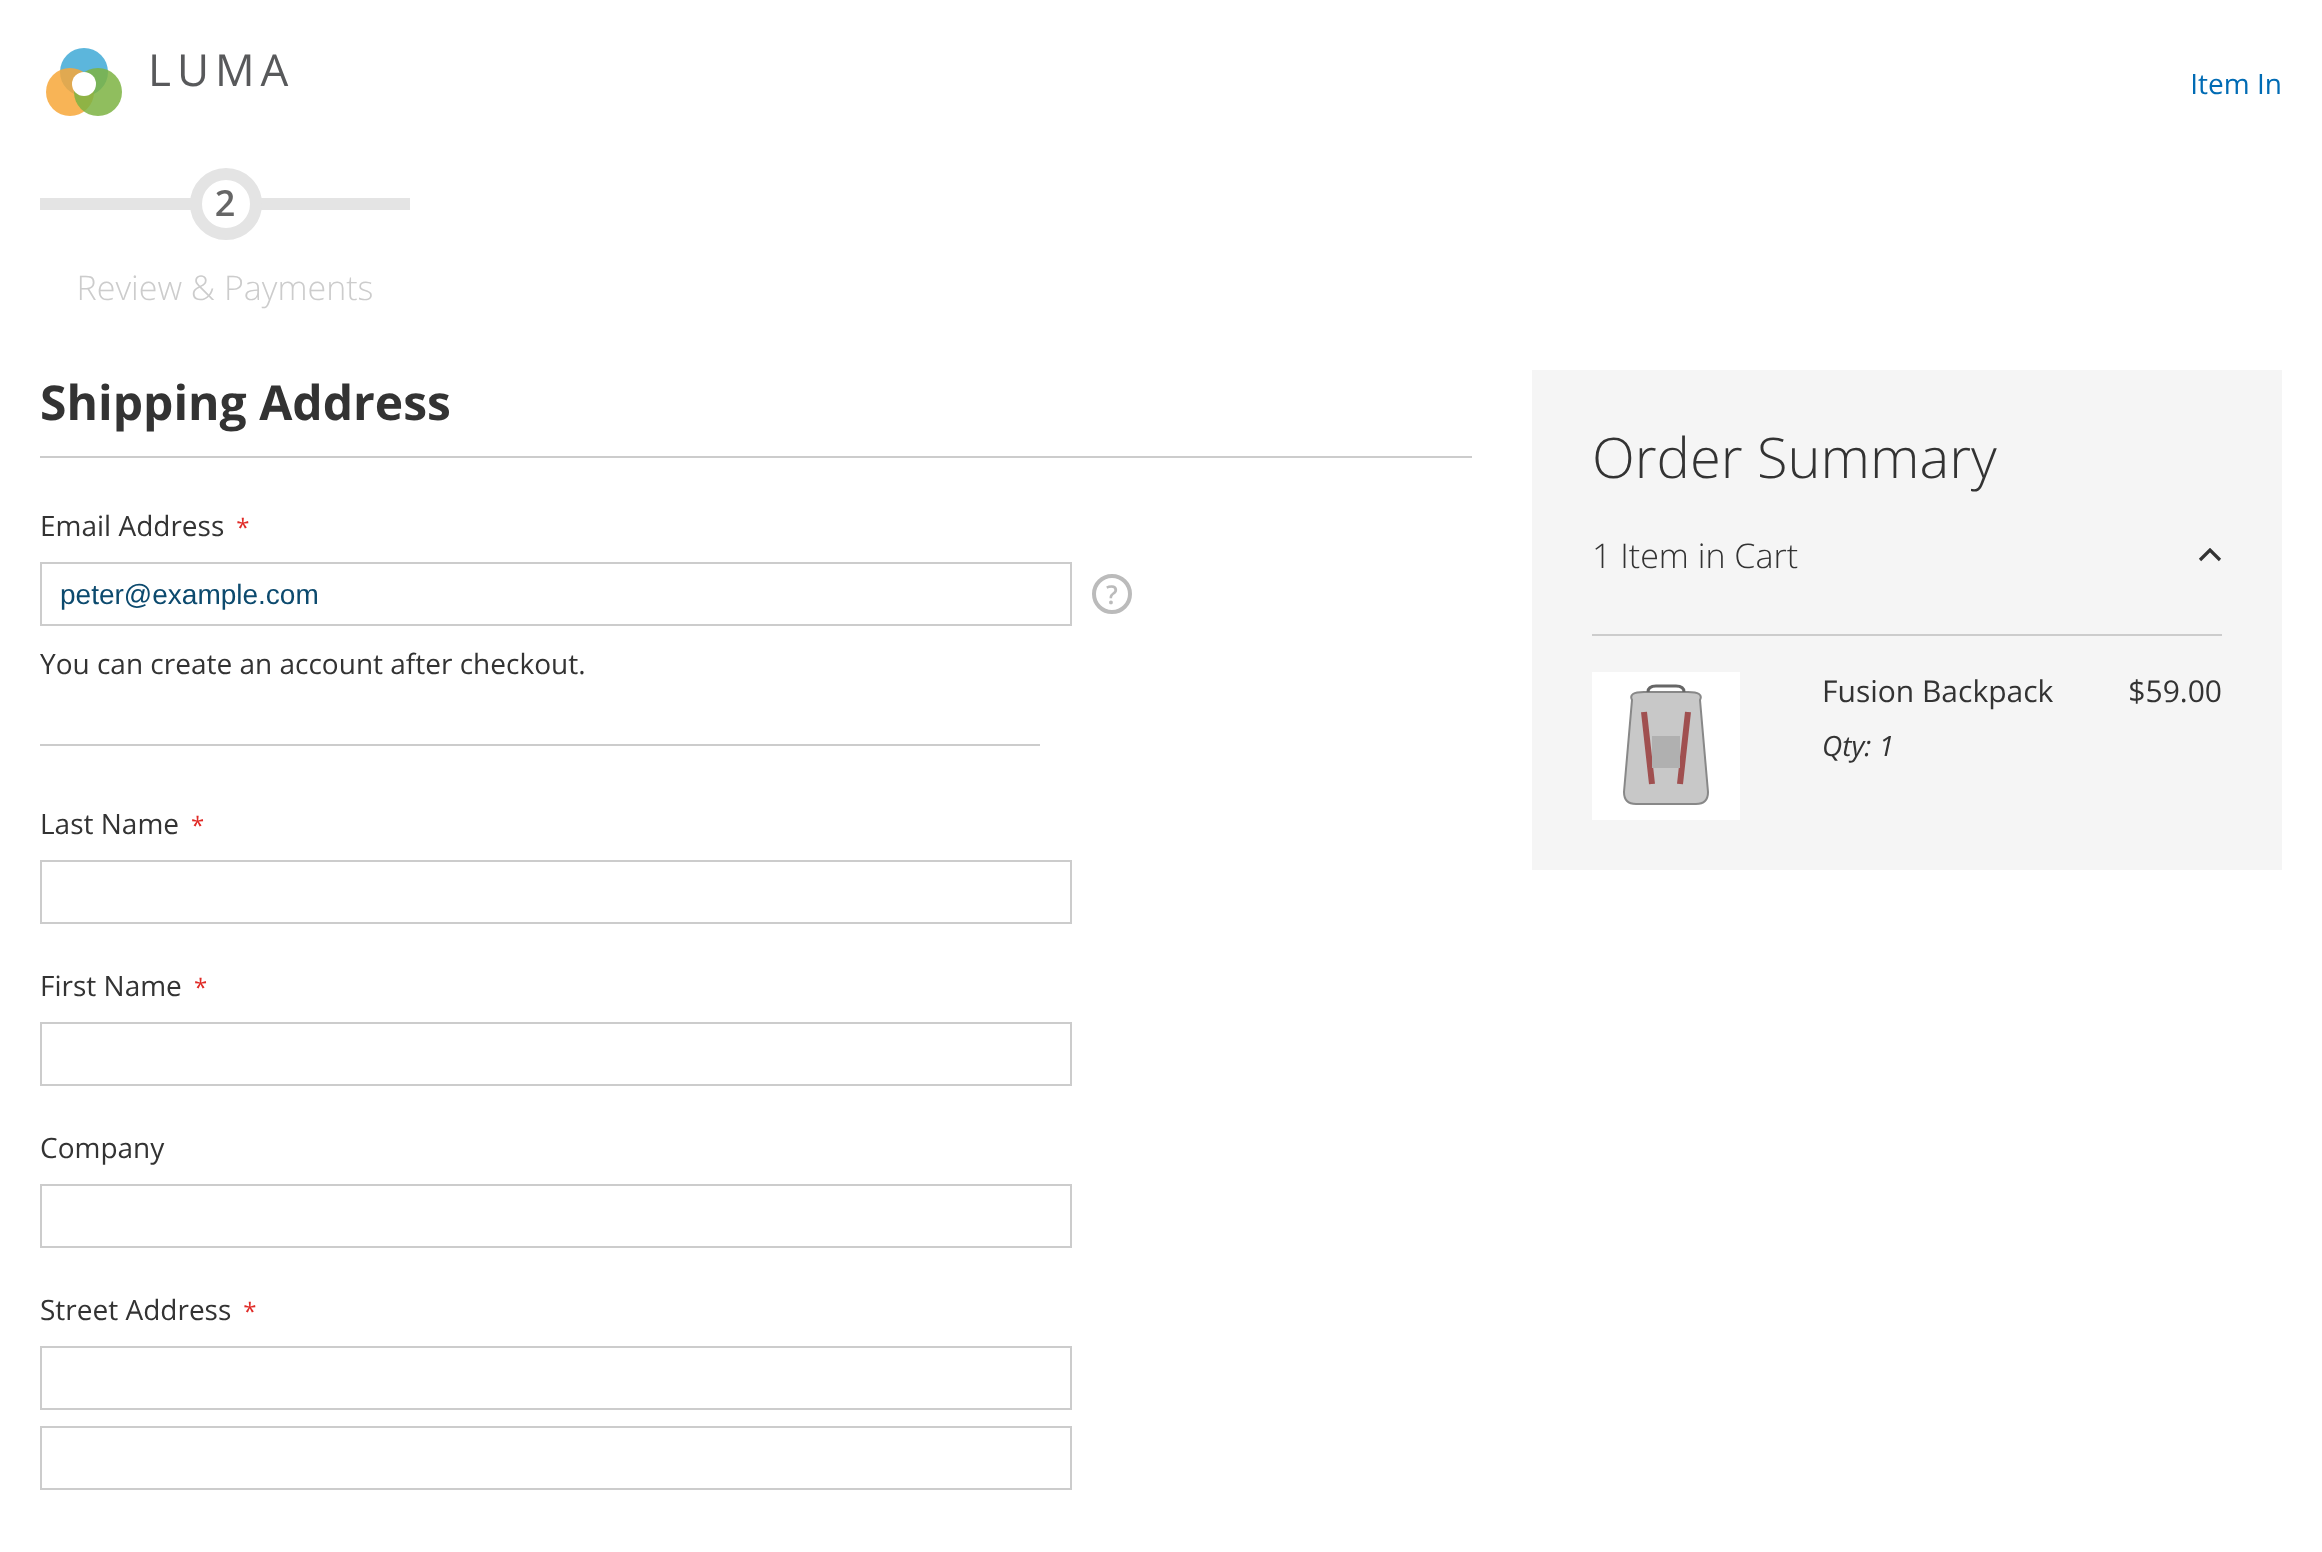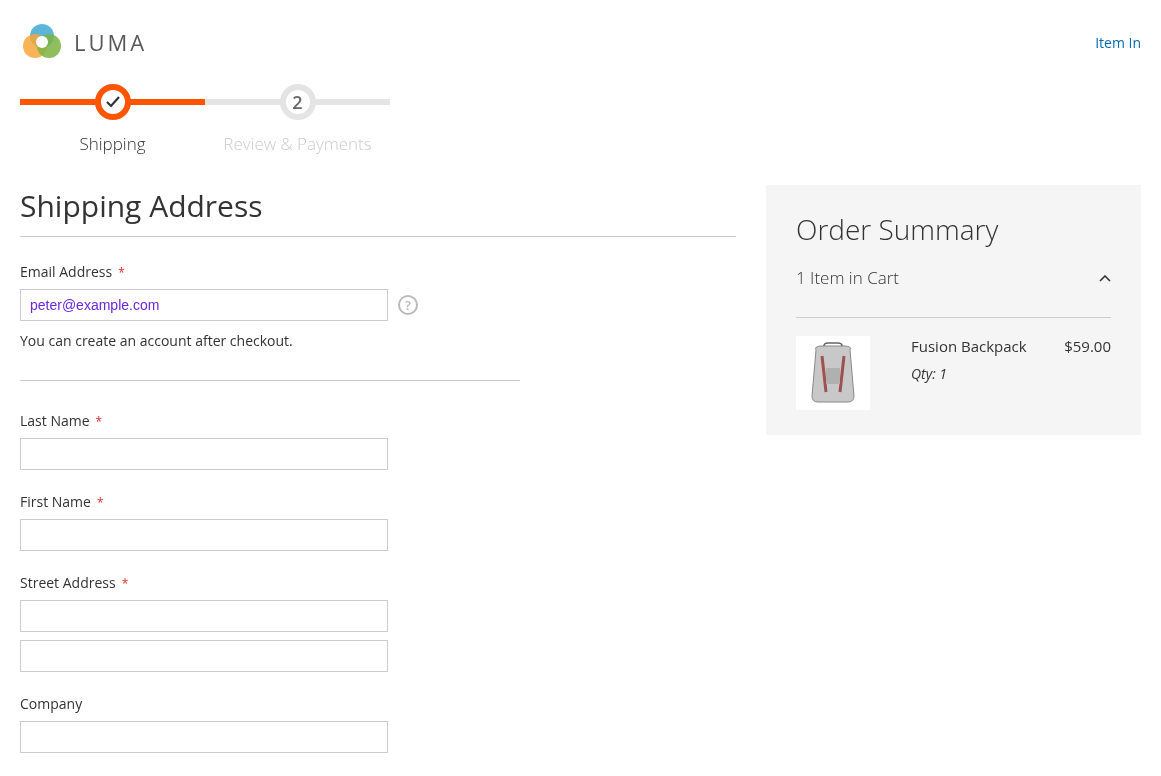--- a/index.html
+++ b/index.html
@@ -13,21 +13,21 @@
   padding: 20px;
 }
 .header {
   display: flex;
   justify-content: space-between;
   align-items: center;
   padding: 0 0 20px 0;
 }
 .logo {
   display: flex;
-  align-items: center;
+  align-items: flex-start;
   gap: 10px;
 }
 .logo-text {
   font-size: 22px;
   font-weight: 500;
   letter-spacing: 3px;
   color: #58595B;
 }
 .signin {
   color: #006bb4;
@@ -91,22 +91,22 @@
   gap: 30px;
 }
 .left {
   flex: 1;
   max-width: 720px;
 }
 .right {
   width: 375px;
 }
 .section-title {
-  font-size: 30px;
-  font-weight: 400;
+  font-size: 24px;
+  font-weight: 700;
   color: #333;
   padding-bottom: 10px;
   border-bottom: 1px solid #ccc;
   margin-bottom: 25px;
 }
 .field {
   margin-bottom: 22px;
 }
 .field-label {
   font-size: 14px;
@@ -120,26 +120,26 @@
   color: #e02b27;
   margin-left: 6px;
   font-size: 12px;
 }
 .field-input-wrap {
   display: flex;
   align-items: center;
   gap: 10px;
 }
 .field input {
-  width: 368px;
+  width: 516px;
   height: 32px;
   border: 1px solid #ccc;
   padding: 0 9px;
   font-size: 14px;
-  color: #6d28d9;
+  color: #0c4a6e;
 }
 .help-icon {
   width: 20px;
   height: 20px;
   border: 2px solid #bbb;
   border-radius: 50%;
   color: #bbb;
   display: flex;
   align-items: center;
   justify-content: center;
@@ -221,29 +221,20 @@
         <circle cx="15" cy="26" r="12" fill="#f7a738" opacity="0.85"></circle>
         <circle cx="29" cy="26" r="12" fill="#7cb342" opacity="0.85"></circle>
         <circle cx="22" cy="22" r="6" fill="#fff"></circle>
       </svg>
       <span class="logo-text">LUMA</span>
     </div>
     <a class="signin">Item In</a>
   </div>
 
   <div class="progress">
-    <div class="step active">
-      <div class="step-bar active"></div>
-      <div class="step-circle">
-        <svg width="16" height="16" viewBox="0 0 16 16">
-          <path d="M2 8 L6 12 L14 3" stroke="#333" stroke-width="2.2" fill="none"></path>
-        </svg>
-      </div>
-      <div class="step-label">Shipping</div>
-    </div>
     <div class="step inactive">
       <div class="step-bar inactive"></div>
       <div class="step-circle">2</div>
       <div class="step-label">Review &amp; Payments</div>
     </div>
   </div>
 
   <div class="main">
     <div class="left">
       <h2 class="section-title">Shipping Address</h2>
@@ -262,28 +253,28 @@
       <div class="field">
         <label class="field-label required">Last Name</label>
         <input type="text" value="" style="">
       </div>
 
       <div class="field">
         <label class="field-label required">First Name</label>
         <input type="text" value="" style="">
       </div>
 
+      <div class="field company-field">
+        <label class="field-label">Company</label>
+        <input type="text" value="" style="">
+      </div>
+
       <div class="field street-group">
         <label class="field-label required">Street Address</label>
         <input type="text" value="" style="">
-        <input type="text" value="" style="">
-      </div>
-
-      <div class="field company-field">
-        <label class="field-label">Company</label>
         <input type="text" value="" style="">
       </div>
     </div>
 
     <div class="right">
       <div class="order-summary">
         <div class="os-title">Order Summary</div>
         <div class="os-cart-header">
           <span>1 Item in Cart</span>
           <span class="chev">

